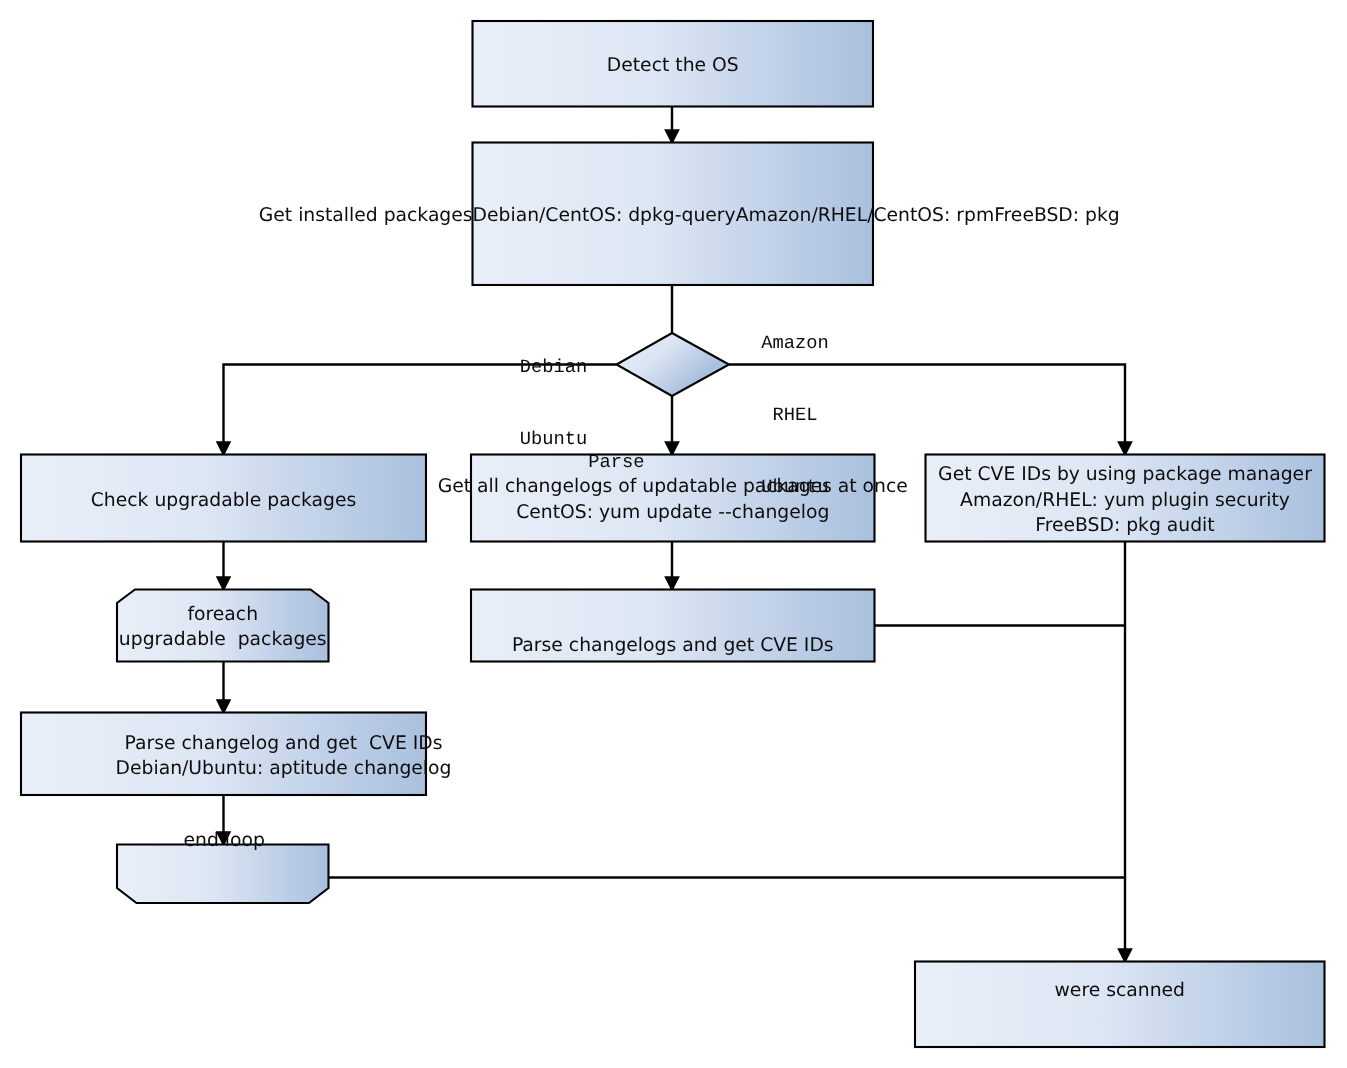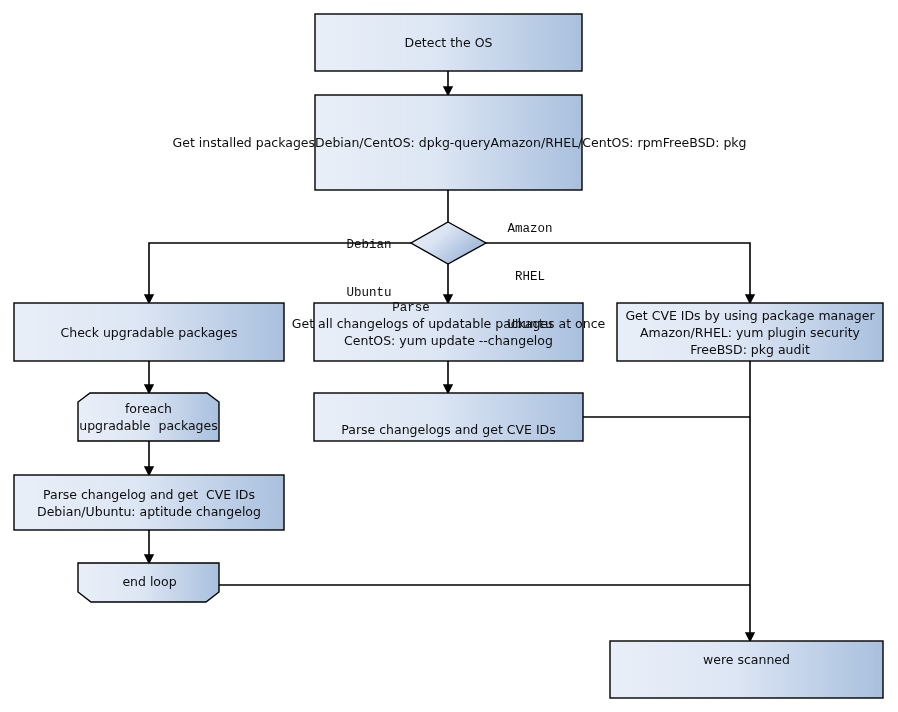--- a/index.html
+++ b/index.html
@@ -150,26 +150,26 @@
   <div class="node-text" style="left:617px; top:303px; width:266px; height:58px; flex-direction:column;">
     <span>Get CVE IDs by using package manager</span>
     <span>Amazon/RHEL: yum plugin security</span>
     <span>FreeBSD: pkg audit</span>
   </div>
 
   <div class="node-text" style="left:314px; top:393px; width:269px; height:48px;margin-top:12px;">
     <span>Parse changelogs and get CVE IDs</span>
   </div>
 
-  <div class="node-text" style="left:14px; top:475px; width:270px; height:55px; flex-direction:column;">
+  <div class="node-text" style="left:14px; top:475px; width:270px; height:55px; flex-direction:column;padding-left:40px;">
     <span>Parse changelog and get  CVE IDs</span>
     <span>Debian/Ubuntu: aptitude changelog</span>
   </div>
 
-  <div class="node-text" style="left:78px; top:563px; width:117px; height:36px;padding-left:13px;">
+  <div class="node-text" style="left:78px; top:541px; width:117px; height:36px;padding-left:13px;">
     <span>end loop</span>
   </div>
 
   <div class="node-text" style="left:610px; top:641px; width:273px; height:57px; flex-direction:column; justify-content:flex-start; padding-top:10px; box-sizing:border-box;">
     <span>were scanned</span>
   </div>
 
   <div class="edge-label" style="left:334px; top:205px; width:70px;">
     <div>Debian</div>
     <div>Ubuntu</div>

